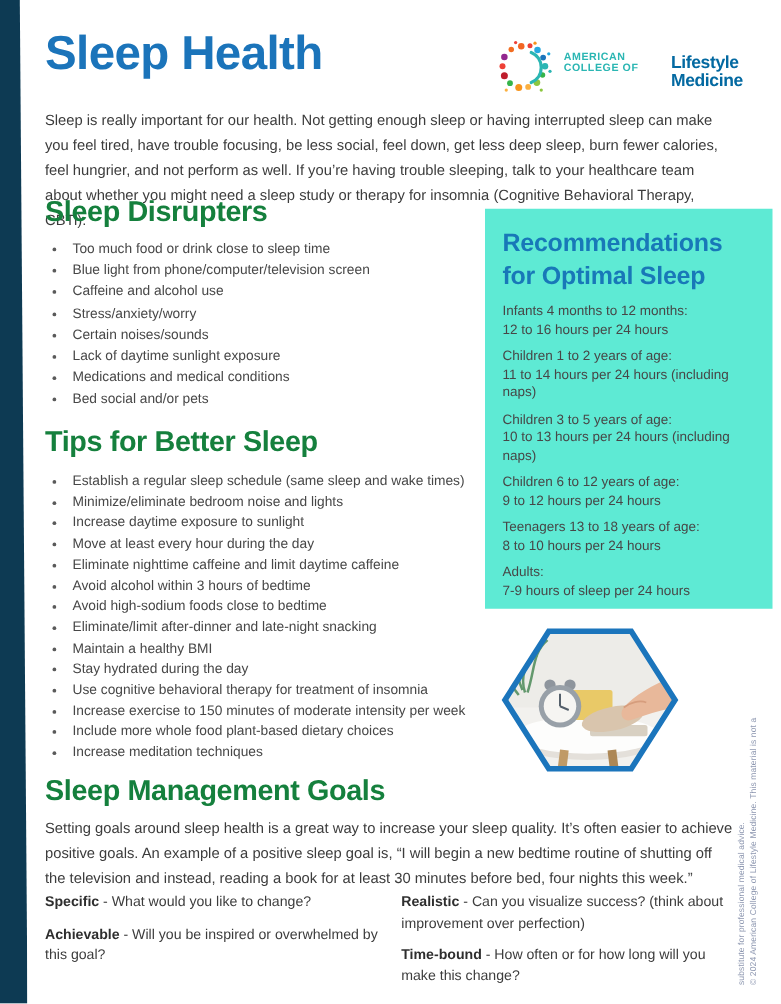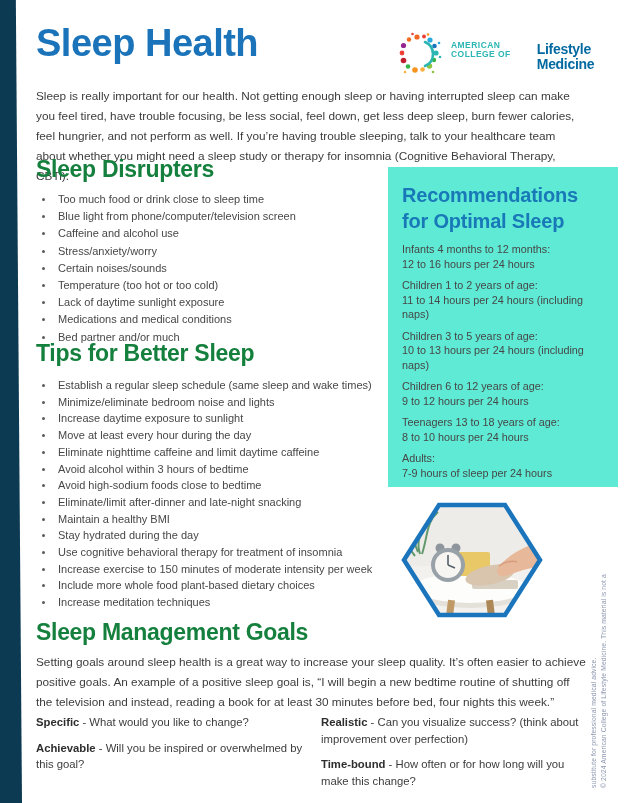--- a/index.html
+++ b/index.html
@@ -117,24 +117,23 @@
   <p class="intro">Sleep is really important for our health. Not getting enough sleep or having interrupted sleep can make you feel tired, have trouble focusing, be less social, feel down, get less deep sleep, burn fewer calories, feel hungrier, and not perform as well. If you’re having trouble sleeping, talk to your healthcare team about whether you might need a sleep study or therapy for insomnia (Cognitive Behavioral Therapy, CBTi).</p>
 
   <div class="h2 h2-disrupters">Sleep Disrupters</div>
   <ul class="bullets list-disrupters">
 
   <li>Too much food or drink close to sleep time</li>
       <li>Blue light from phone/computer/television screen</li>
       <li>Caffeine and alcohol use</li>
       <li>Stress/anxiety/worry</li>
       <li>Certain noises/sounds</li>
-      <li>Temperature (too hot or too cold)</li>
       <li>Lack of daytime sunlight exposure</li>
       <li>Medications and medical conditions</li>
-      <li>Bed partner and/or much</li>
+      <li>Bed social and/or pets</li>
     </ul>
 
   <div class="h2 h2-tips">Tips for Better Sleep</div>
   <ul class="bullets list-tips">
 
   <li>Establish a regular sleep schedule (same sleep and wake times)</li>
       <li>Minimize/eliminate bedroom noise and lights</li>
       <li>Increase daytime exposure to sunlight</li>
       <li>Move at least every hour during the day</li>
       <li>Eliminate nighttime caffeine and limit daytime caffeine</li>

